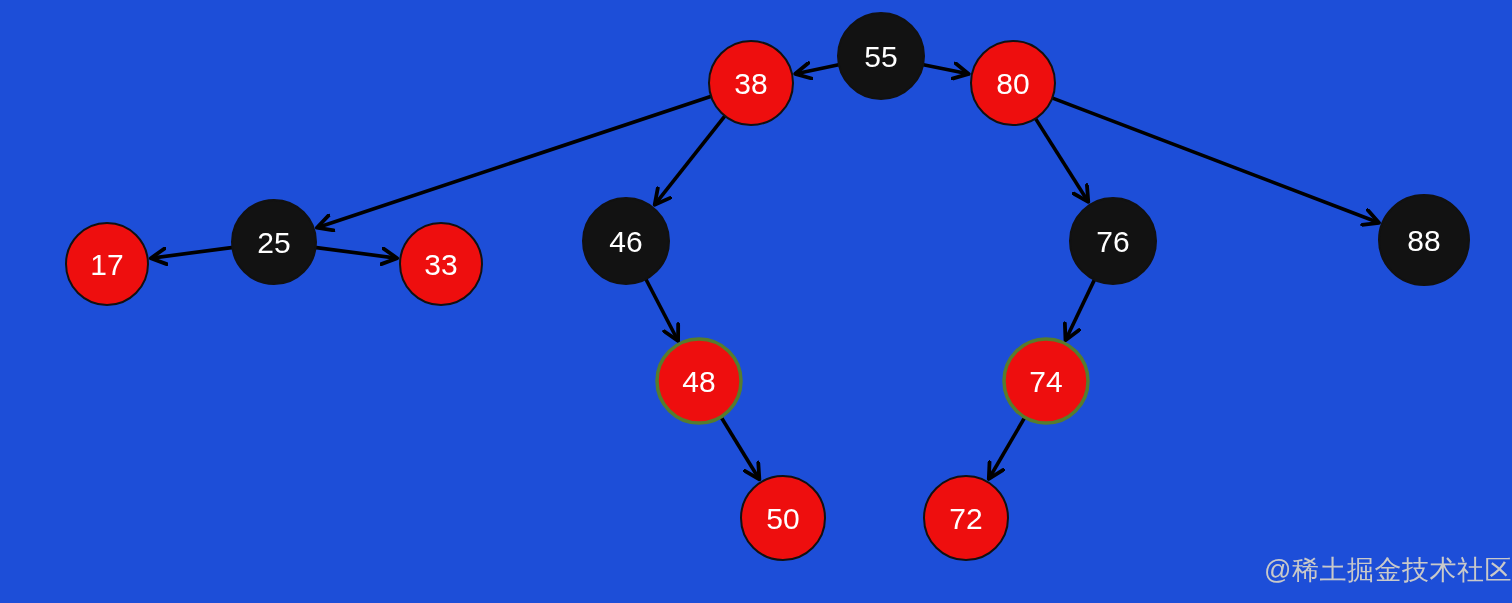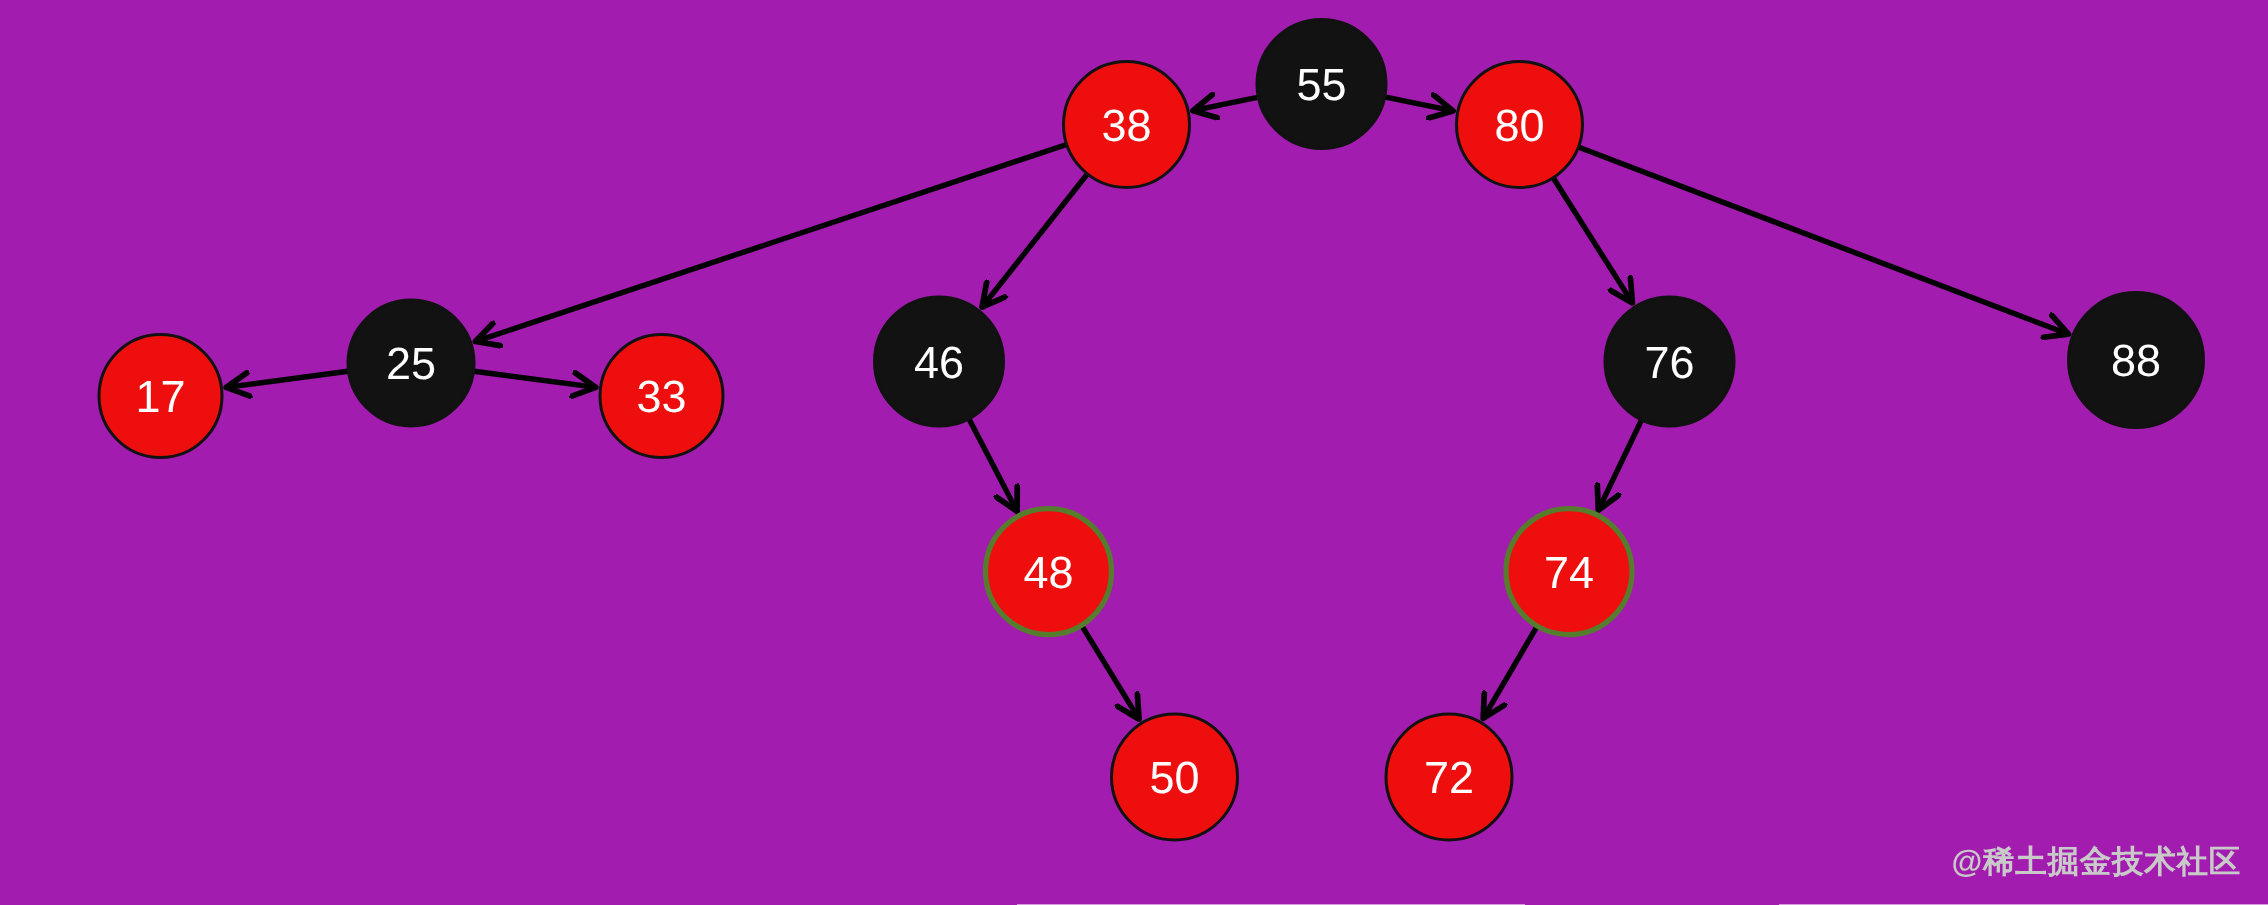--- a/index.html
+++ b/index.html
@@ -5,42 +5,41 @@
   html, body {
     margin: 0;
     padding: 0;
     background: #ffffff;
     font-family: "Liberation Sans", sans-serif;
   }
   .stage {
     position: relative;
     width: 1512px;
     height: 603px;
-    background: #a21caf;
+    background: #1d4ed8;
     overflow: hidden;
   }
   svg.tree {
     position: absolute;
     left: 0;
     top: 0;
   }
   .tree text.node-label {
     font-family: "Liberation Sans", "DejaVu Sans", sans-serif;
     font-size: 30px;
     fill: #ffffff;
   }
   .watermark {
     position: absolute;
-    right: 18px;
+    right: 0;
     bottom: 15px;
-    font-size: 21px;
+    font-size: 27px;
     letter-spacing: 0.5px;
     color: #c9c9c9;
     user-select: none;
-    font-weight: bold;
   }
 </style>
 </head>
 <body>
 
 <div class="stage">
   <svg class="tree" width="1512" height="603" viewBox="0 0 1512 603" xmlns="http://www.w3.org/2000/svg">
     <defs>
       <marker id="arrowhead" viewBox="0 0 12 12" refX="10" refY="6" markerWidth="19" markerHeight="19" orient="auto" markerUnits="userSpaceOnUse">
         <path d="M1,1 L10.5,6 L1,11" fill="none" stroke="#000000" stroke-width="2.4" stroke-linecap="round" stroke-linejoin="round"></path>

